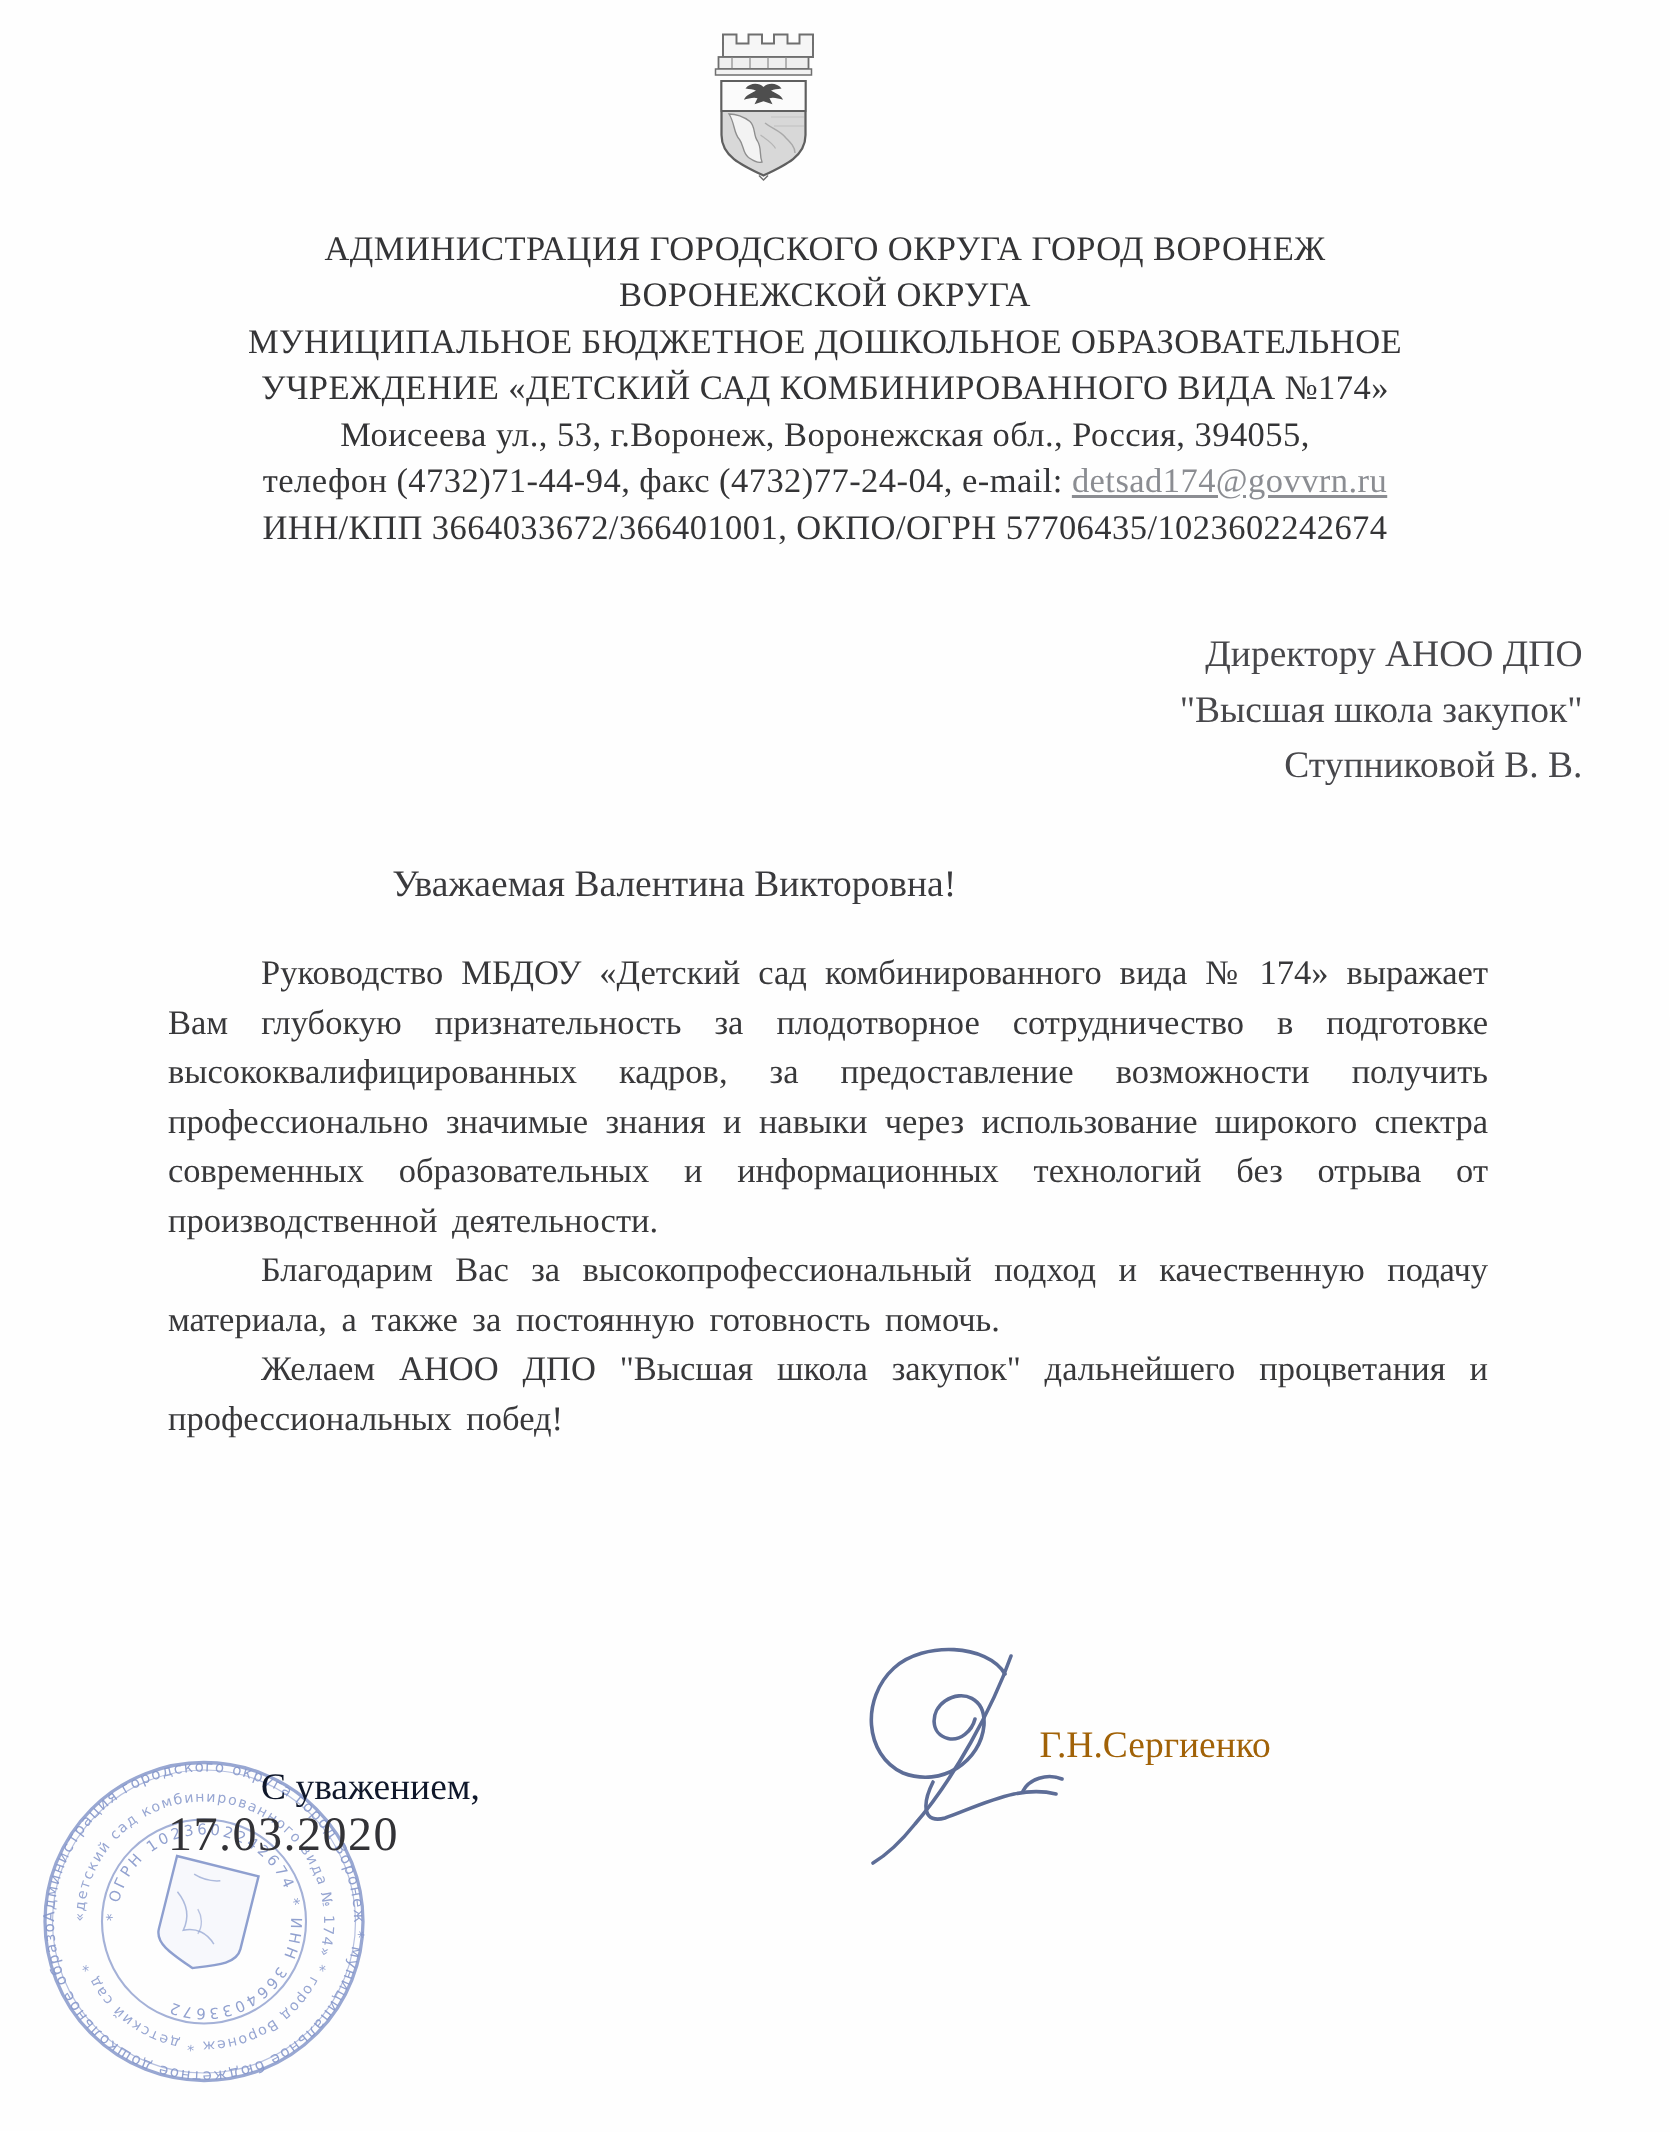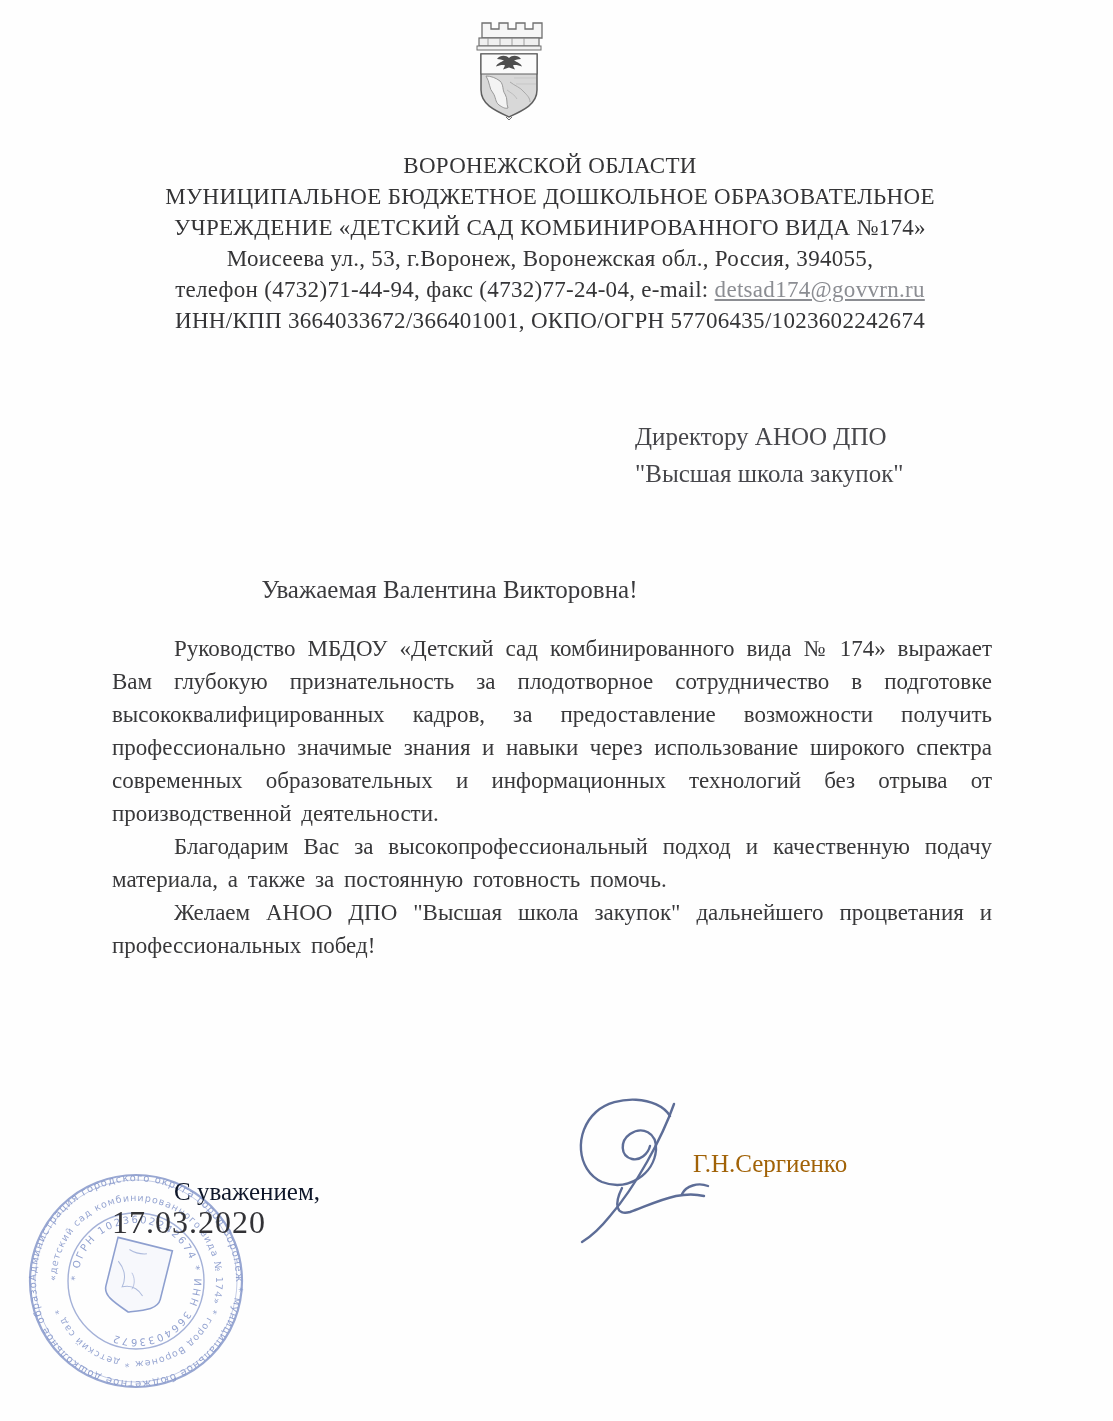--- a/index.html
+++ b/index.html
@@ -14,21 +14,21 @@
   .emblem{position:absolute;left:452px;top:12px;width:112px;height:110px;}
   .letterhead{
     position:absolute;top:150px;left:0;width:1100px;
     text-align:center;font-size:23px;line-height:31px;
     color:#343436;letter-spacing:.3px;
   }
   .letterhead .caps{text-transform:none;}
   .email-link{color:#8b8d92;text-decoration:underline;margin-top:47px;}
   .recipient{
     position:absolute;left:635px;top:418px;width:420px;
-    text-align:left;font-size:25px;line-height:37px;color:#47474b;
+    text-align:right;font-size:25px;line-height:37px;color:#47474b;
   }
   .salutation{
     position:absolute;top:576px;left:0;width:899px;
     text-align:center;font-size:25px;color:#3a3a3d;
   }
   .body-text{
     position:absolute;top:632px;left:112px;width:880px;
     font-size:23px;line-height:33px;color:#38383a;
     text-align:justify;word-spacing:4px;
   }
@@ -71,31 +71,33 @@
 
     <path d="M34,64 c4,6 3,13 7,17 c3,4 2,9 6,12 c3,2 6,4 9,3 c-2,-5 0,-9 -3,-14 c-3,-4 -1,-9 -5,-13 c-4,-3 -9,-5 -14,-5 z" fill="#f3f3f3" stroke="#8e8e8e" stroke-width="0.9"></path>
     <path d="M58,70 c5,4 10,5 14,10 c3,3 6,6 6,10" fill="none" stroke="#a9a9a9" stroke-width="1"></path>
     <path d="M55,78 c4,3 8,5 10,9" fill="none" stroke="#b5b5b5" stroke-width="0.8"></path>
     <line x1="62" y1="66" x2="84" y2="66" stroke="#c2c2c2" stroke-width="0.7"></line>
     <line x1="64" y1="72" x2="84" y2="72" stroke="#c2c2c2" stroke-width="0.7"></line>
     <path d="M54,105 l3,3 l3,-3" fill="none" stroke="#6f6f6f" stroke-width="1"></path>
   </svg>
 
   <div class="letterhead">
-    <div class="caps">ВОРОНЕЖСКОЙ ОБЛАСТИ</div>
+    <div class="caps">АДМИНИСТРАЦИЯ ГОРОДСКОГО ОКРУГА ГОРОД ВОРОНЕЖ</div>
+    <div class="caps">ВОРОНЕЖСКОЙ ОКРУГА</div>
     <div class="caps">МУНИЦИПАЛЬНОЕ БЮДЖЕТНОЕ ДОШКОЛЬНОЕ ОБРАЗОВАТЕЛЬНОЕ</div>
     <div class="caps">УЧРЕЖДЕНИЕ «ДЕТСКИЙ САД КОМБИНИРОВАННОГО ВИДА №174»</div>
     <div>Моисеева ул., 53, г.Воронеж, Воронежская обл., Россия, 394055,</div>
     <div><span>телефон (4732)71-44-94, факс (4732)77-24-04, e-mail: </span><a href="#" class="email-link">detsad174@govvrn.ru</a></div>
     <div>ИНН/КПП 3664033672/366401001, ОКПО/ОГРН 57706435/1023602242674</div>
   </div>
 
   <div class="recipient">
     <div>Директору АНОО ДПО</div>
     <div>"Высшая школа закупок"</div>
+    <div>Ступниковой В. В.</div>
   </div>
 
   <div class="salutation">Уважаемая Валентина Викторовна!</div>
 
   <div class="body-text">
     <p>Руководство МБДОУ «Детский сад комбинированного вида № 174» выражает Вам глубокую признательность за плодотворное сотрудничество в подготовке высококвалифицированных кадров, за предоставление возможности получить профессионально значимые знания и навыки через использование широкого спектра современных образовательных и информационных технологий без отрыва от производственной деятельности.</p>
     <p>Благодарим Вас за высокопрофессиональный подход и качественную подачу материала, а также за постоянную готовность помочь.</p>
     <p>Желаем АНОО ДПО "Высшая школа закупок" дальнейшего процветания и профессиональных побед!</p>
   </div>
 

